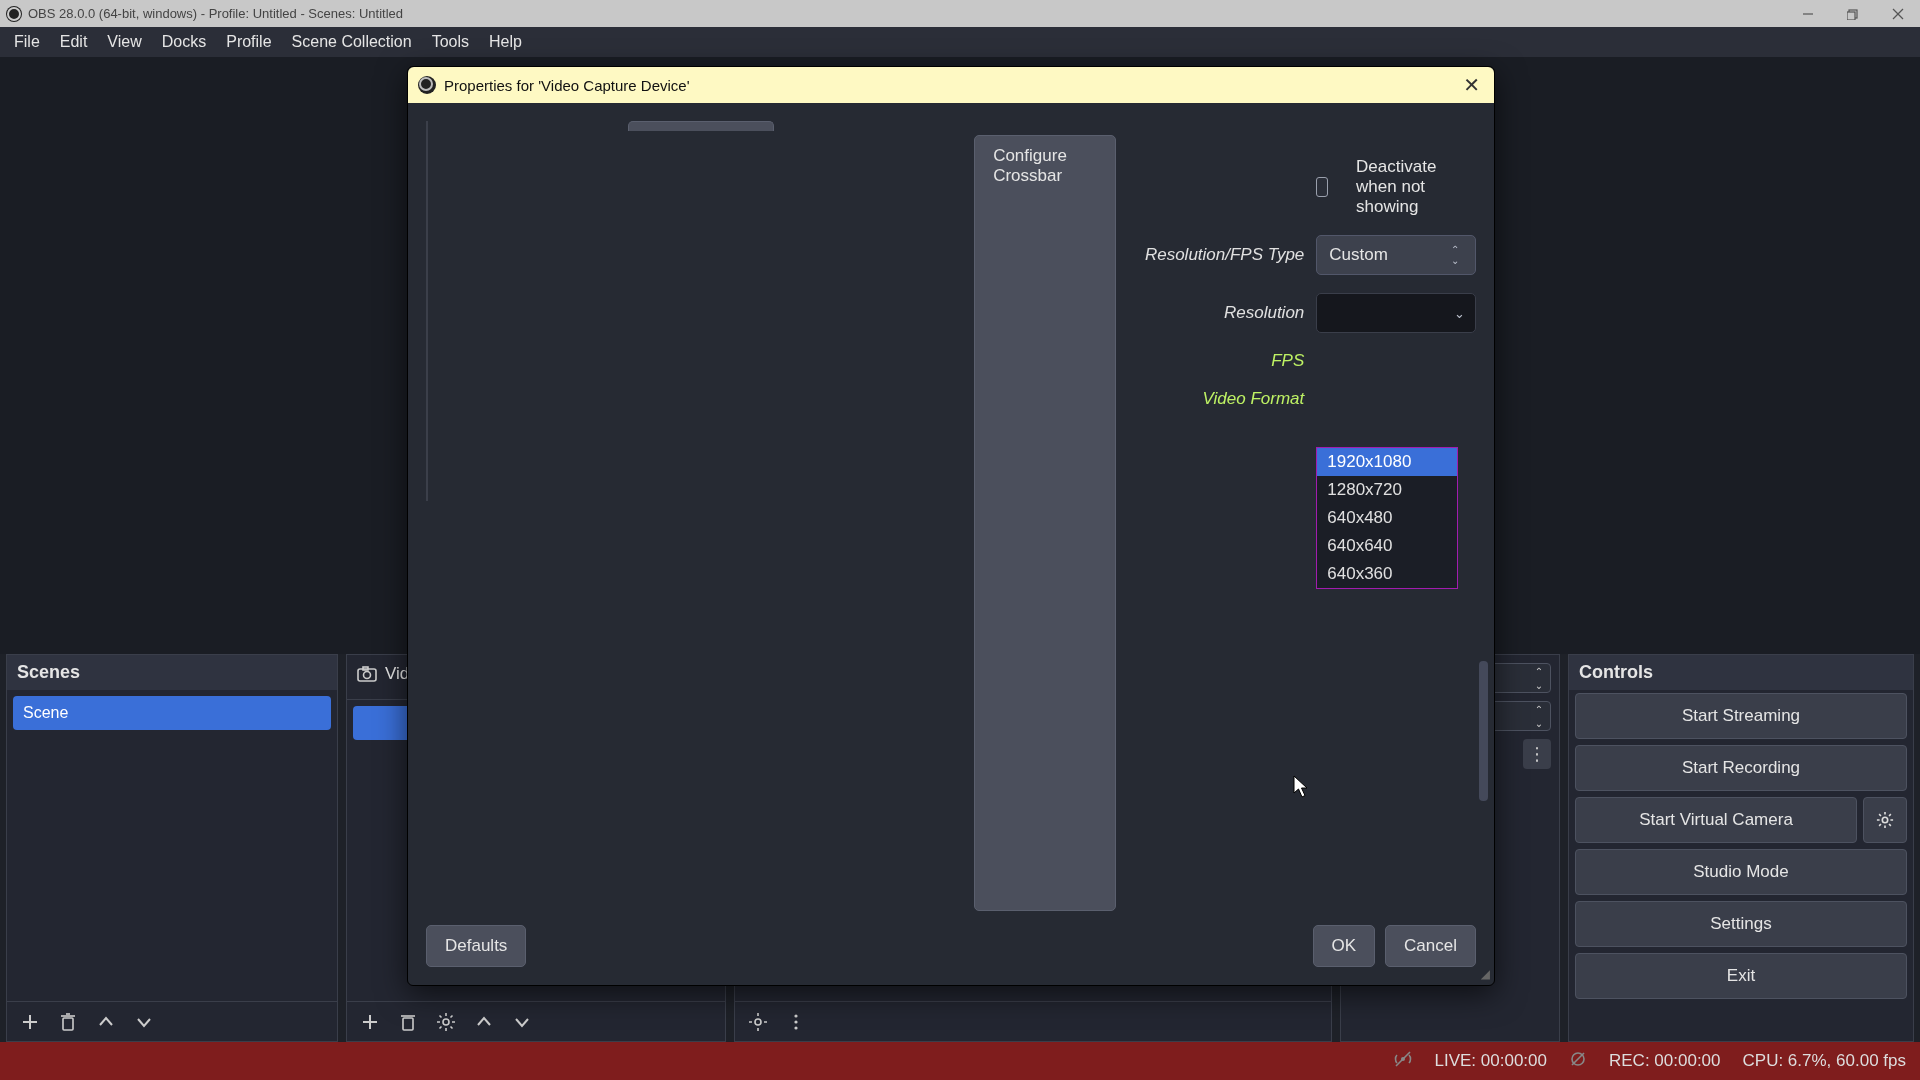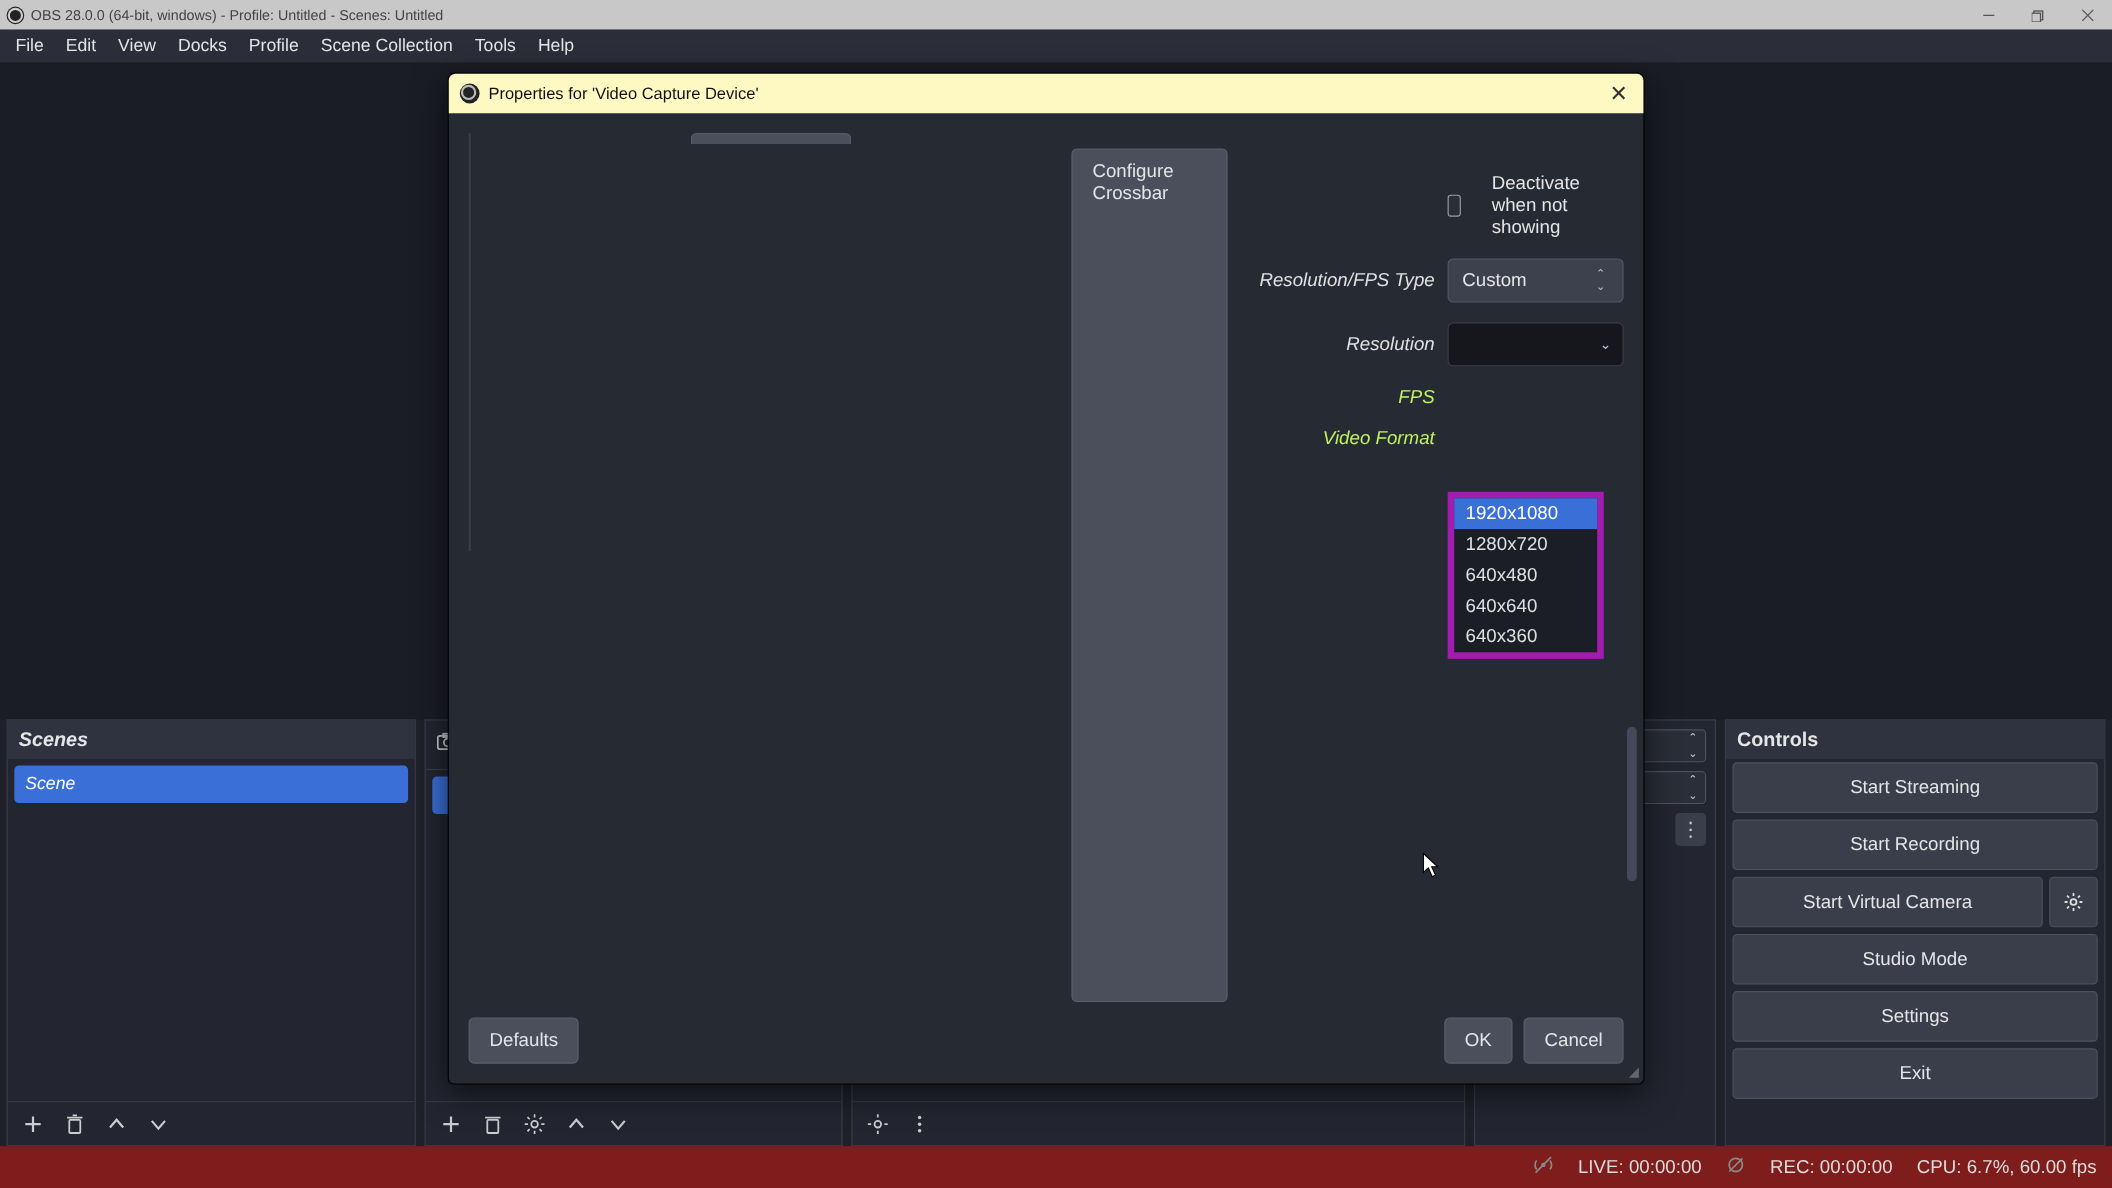--- a/index.html
+++ b/index.html
@@ -21,21 +21,21 @@
   .canvas-area { position: absolute; top: 57px; left: 0; right: 0; bottom: 426px; background: #1a1d24; }
 
   
   .dock-row { position: absolute; bottom: 38px; left: 0; right: 0; height: 388px; display: flex; gap: 8px; padding: 0 6px; }
 
   .dock { background: #232631; border: 1px solid #3a3e4a; display: flex; flex-direction: column; }
   .dock .dock-header { height: 35px; background: #2f3340; display: flex; align-items: center; padding: 0 10px; font-size: 18px; font-weight: 600; }
   .dock .dock-body { flex: 1; padding: 6px; }
   .dock .dock-toolbar { height: 40px; display: flex; align-items: center; gap: 8px; padding: 0 8px; border-top: 1px solid #3a3e4a; }
 
-  .scenes-dock { width: 372px; font-style: italic; }
+  .scenes-dock { width: 332px; }
   .sources-dock { width: 380px; }
   .mixer-dock { flex: 1; }
   .transitions-dock { width: 220px; }
   .controls-dock { width: 346px; }
 
   .scene-item.selected, .source-item.selected { background: #3a6fd8; color: #fff; border-radius: 4px; padding: 8px 10px; font-size: 16px; }
 
   .sources-dock .src-top { display:flex; align-items:center; gap:8px; padding: 4px 2px 10px 2px;}
   .src-chip { display:flex; align-items:center; gap:8px; background:transparent; padding:4px 8px; font-size:17px; }
   .src-prop-btn { background:#4a4e5b; padding:6px 10px; border-radius:4px; display:flex; align-items:center; gap:6px; font-size:16px; }
@@ -79,21 +79,21 @@
   .chk-row { display:flex; align-items:center; gap:28px; padding-left:200px; font-size:17px; }
   .chk { width:20px; height:20px; border:1.5px solid #9aa0ad; border-radius:3px; background:#2a2e38; }
 
   .select-box { flex:1; height:40px; background:#3d414d; border:1px solid #52576a; border-radius:5px; display:flex; align-items:center; padding:0 12px; font-size:17px; color:#e5e5e5; position:relative; }
   .select-box .spin-arr { position:absolute; right:8px; top:4px; bottom:4px; width:16px; display:flex; flex-direction:column; justify-content:center; color:#bcc1cd; font-size:10px; }
 
   .combo-box { flex:1; height:40px; background:#15171d; border:1px solid #3a3e4a; border-radius:5px; position:relative; }
   .combo-box .chev { position:absolute; right:10px; top:50%; transform:translateY(-50%); color:#bcc1cd; font-size:13px; }
 
   
-  .dropdown { position:absolute; left:200px; right:18px; top:290px; background:#1b1e26; border:6px solid #a21caf; z-index:60; }
+  .dropdown { position:absolute; left:200px; right:18px; top:290px; background:#1b1e26; border:1px solid #a21caf; z-index:60; }
   .dropdown .opt { padding:4px 10px; font-size:17px; color:#e0e0e0; }
   .dropdown .opt.hi { background:#3a6fd8; color:#fff; }
 
   .dlg-buttons { display:flex; padding:14px 18px 18px 18px; gap:10px; }
   .dlg-buttons .spacer{flex:1;}
   .resize-grip { position:absolute; right:4px; bottom:4px; color:#666; font-size:12px; }
 
   .dlg-scroll { position:absolute; right:6px; top:128px; width:9px; height:620px; }
   .dlg-scroll .thumb { position:absolute; top:430px; width:9px; height:140px; background:#44495a; border-radius:4px; }
 

